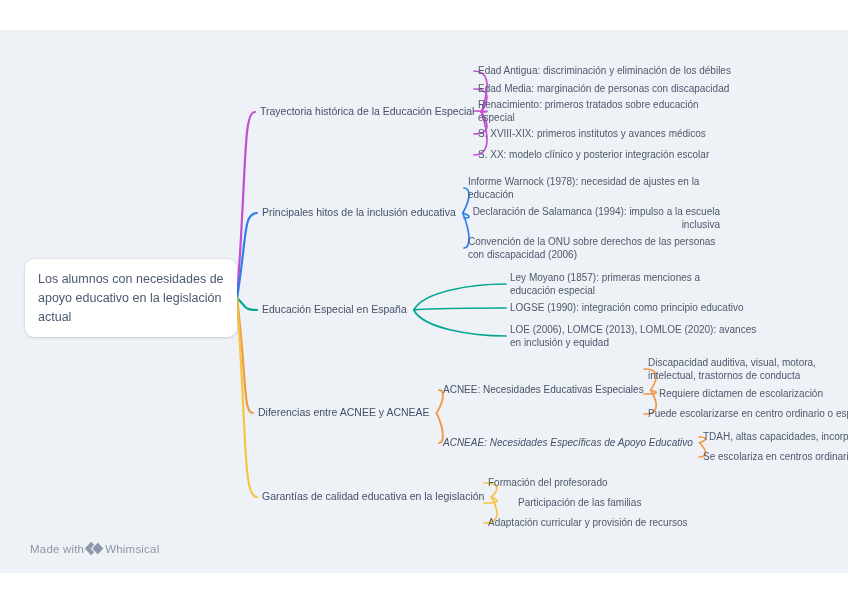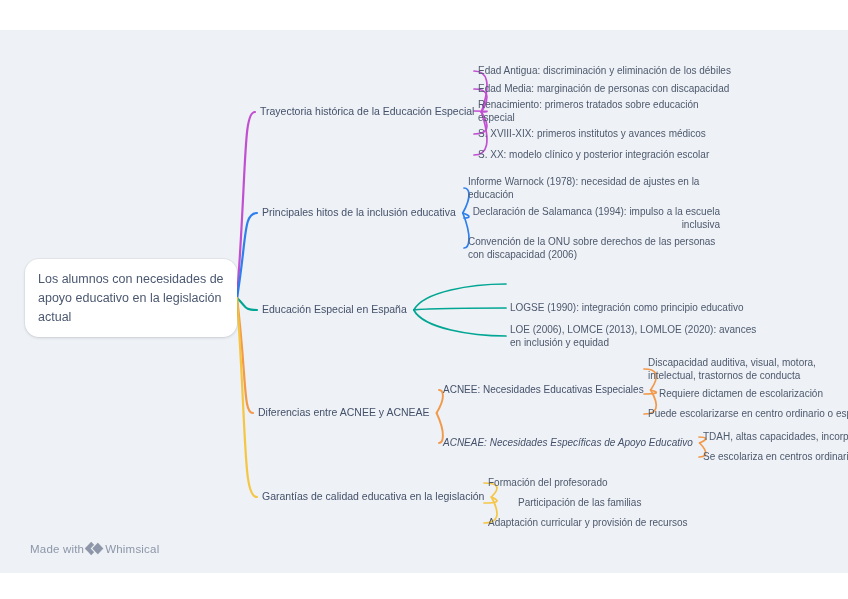--- a/index.html
+++ b/index.html
@@ -12,21 +12,21 @@
   #nodes{position:absolute;left:0;top:0;width:848px;height:599px;}
   .node{
     position:absolute;transform:translateY(-50%);
     font-size:10px;line-height:1.32;color:#4d596d;white-space:nowrap;cursor:default;
   }
   .node.wrap{white-space:normal;}
   .node.branch{font-size:10.5px;color:#44516a;}
   .node.subnode{font-size:10px;color:#44516a;}
   .root-card{
     position:absolute;left:25px;top:259px;width:186px;padding:11px 13px;
-    background:#ffffff;border-radius:14px;
+    background:#ffffff;border-radius:9px;
     box-shadow:0 1px 3px rgba(27,39,51,.14), 0 0 0 1px rgba(27,39,51,.04);
     font-size:12.5px;line-height:1.5;color:#4b5870;
   }
   .footer{
     position:absolute;left:30px;top:541px;display:flex;align-items:center;gap:0;
     color:#8d97a9;font-size:11.5px;font-weight:500;letter-spacing:.2px;
   }
   .footer .logo{display:inline-flex;align-items:center;}
 </style>
 </head>
@@ -83,20 +83,21 @@
       <div class="node leaf" style="left: 478px; top: 71px;">Edad Antigua: discriminación y eliminación de los débiles</div>
       <div class="node leaf" style="left: 478px; top: 89px;">Edad Media: marginación de personas con discapacidad</div>
       <div class="node leaf wrap" style="left: 478px; top: 111px; max-width: 232px;">Renacimiento: primeros tratados sobre educación especial</div>
       <div class="node leaf" style="left: 478px; top: 134px;">S. XVIII-XIX: primeros institutos y avances médicos</div>
       <div class="node leaf" style="left: 478px; top: 155px;">S. XX: modelo clínico y posterior integración escolar</div>
       <div class="node branch" style="left: 262px; top: 213px;">Principales hitos de la inclusión educativa</div>
       <div class="node leaf wrap" style="left: 468px; top: 188px; max-width: 242px;">Informe Warnock (1978): necesidad de ajustes en la educación</div>
       <div class="node leaf wrap" style="left: 468px; top: 218px; max-width: 252px; text-align: right;">Declaración de Salamanca (1994): impulso a la escuela inclusiva</div>
       <div class="node leaf wrap" style="left: 468px; top: 248px; max-width: 252px;">Convención de la ONU sobre derechos de las personas con discapacidad (2006)</div>
       <div class="node branch" style="left: 262px; top: 310px;">Educación Especial en España</div>
+      <div class="node leaf wrap" style="left: 510px; top: 284px; max-width: 238px;">Ley Moyano (1857): primeras menciones a educación especial</div>
       <div class="node leaf" style="left: 510px; top: 308px;">LOGSE (1990): integración como principio educativo</div>
       <div class="node leaf wrap" style="left: 510px; top: 336px; max-width: 248px;">LOE (2006), LOMCE (2013), LOMLOE (2020): avances en inclusión y equidad</div>
       <div class="node branch" style="left: 258px; top: 413px;">Diferencias entre ACNEE y ACNEAE</div>
       <div class="node subnode" style="left: 443px; top: 390px;">ACNEE: Necesidades Educativas Especiales</div>
       <div class="node leaf wrap" style="left: 648px; top: 369px; max-width: 216px;">Discapacidad auditiva, visual, motora, intelectual, trastornos de conducta</div>
       <div class="node leaf" style="left: 648px; top: 394px; padding-left: 11px;">Requiere dictamen de escolarización</div>
       <div class="node leaf" style="left: 648px; top: 414px;">Puede escolarizarse en centro ordinario o especial</div>
       <div class="node subnode" style="left: 443px; top: 443px; font-style: italic;">ACNEAE: Necesidades Específicas de Apoyo Educativo</div>
       <div class="node leaf" style="left: 703px; top: 437px;">TDAH, altas capacidades, incorporación tardía</div>
       <div class="node leaf" style="left: 703px; top: 457px;">Se escolariza en centros ordinarios</div>

